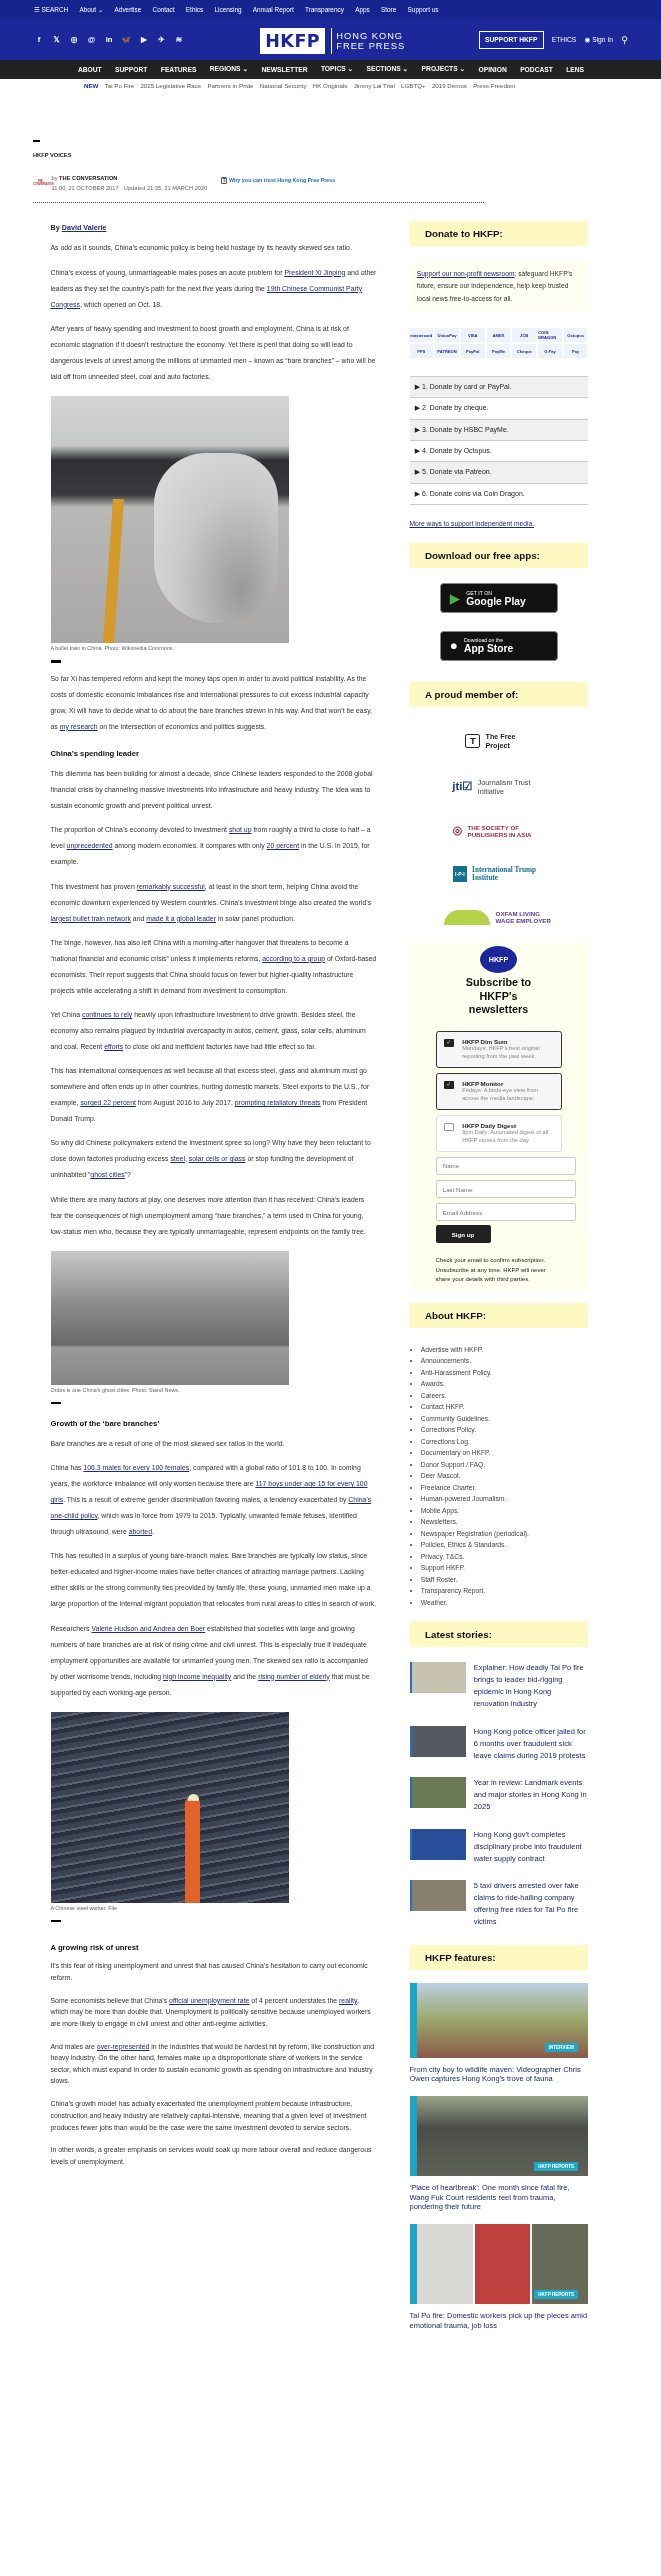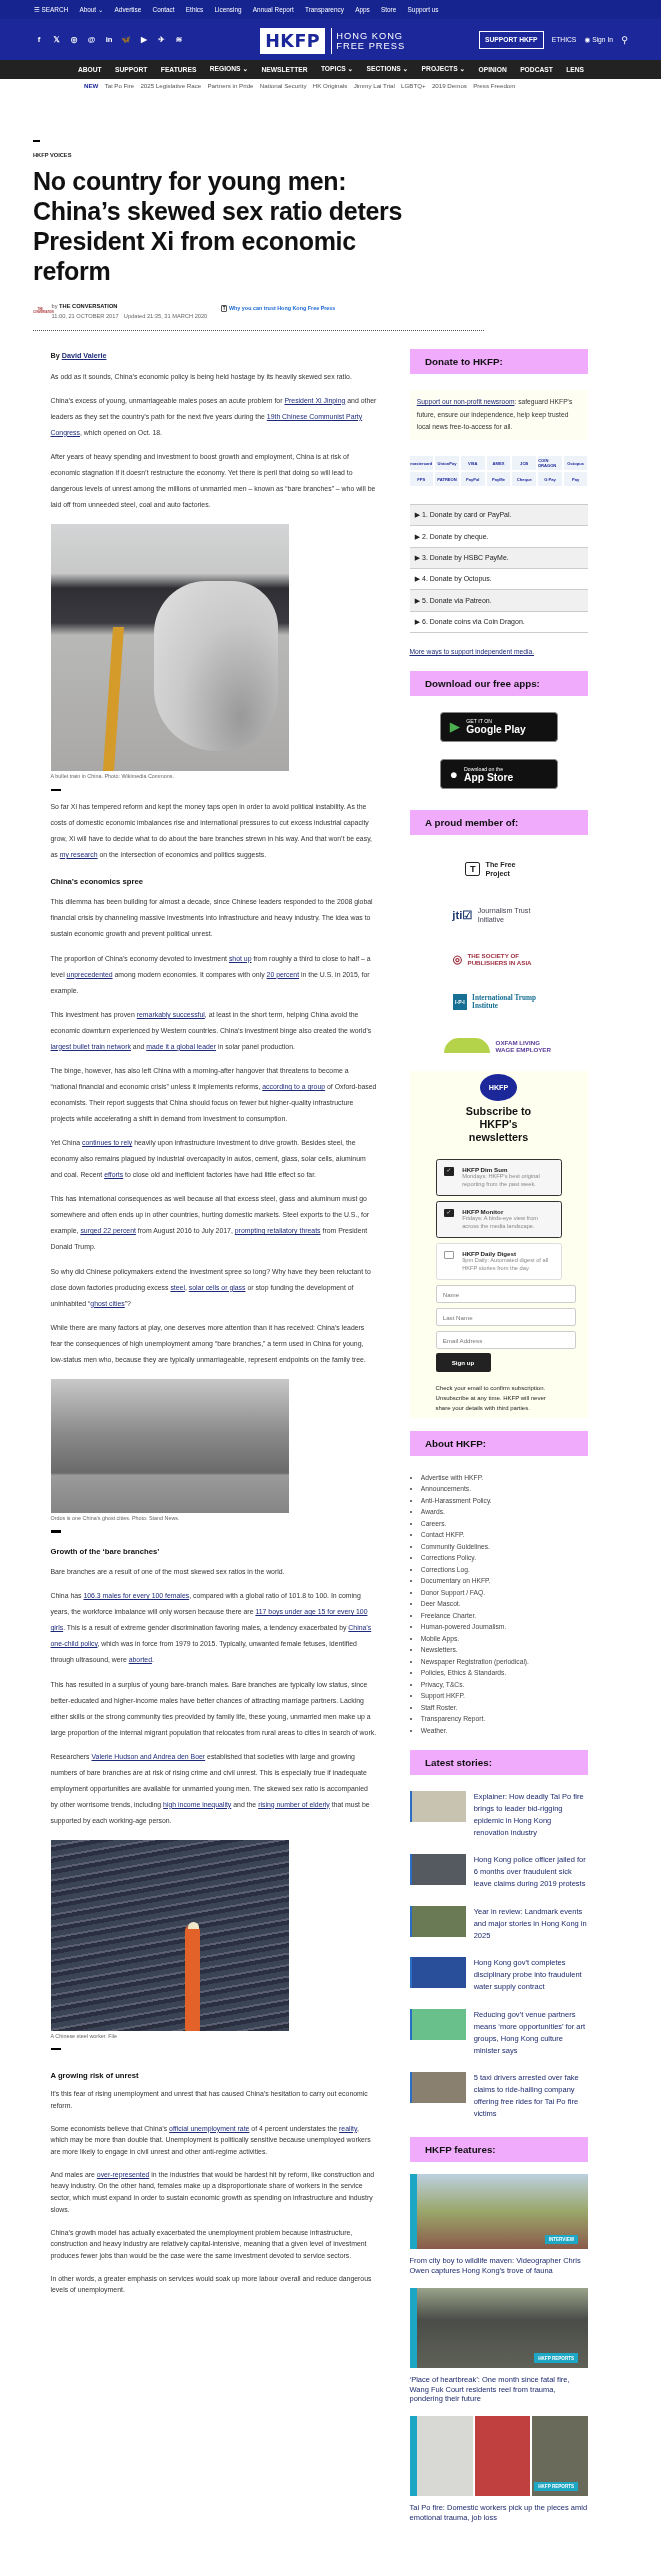--- a/index.html
+++ b/index.html
@@ -38,21 +38,21 @@
 .article h3{font-size:7.7px;font-weight:bold;color:#111;margin-top:14.4px;margin-bottom:8.2px}
 .photo{width:238px;height:247px;margin-top:11.3px;background:linear-gradient(180deg,#d3d5d6 0%,#c7c8c7 20%,#2e2e33 26%,#3a3a40 40%,#b8b8b6 45%,#a9a8a6 100%);position:relative;overflow:hidden}
 .photo .rail{position:absolute;left:57px;top:103px;width:11.3px;height:144px;background:#d49a2a;transform:skewX(-4deg)}
 .photo .train{position:absolute;left:103px;top:57px;width:124px;height:170px;background:radial-gradient(ellipse at 70% 80%,#999,#c9c9c9 50%,#e2e2e2);border-radius:52px 46px 57px 62px}
 .caption{font-size:5.4px;color:#666;margin-top:2.1px}
 .cap-bar{width:10.3px;height:2.1px;background:#000;margin-top:9.3px}
 .photo2{width:238px;height:134px;background:linear-gradient(180deg,#c9c9c9 0%,#bcbcbc 8%,#8b8b8b 40%,#6a6a6a 70%,#9a9a9a 72%,#858585 100%);margin-top:11.3px}
 .photo3{width:238px;height:191px;margin-top:11.3px;background:repeating-linear-gradient(170deg,#3b4455 0 5.2px,#5a6070 5.2px 7.2px,#2a3040 7.2px 11.3px);position:relative}
 .photo3 .worker{position:absolute;left:134px;top:85px;width:15.5px;height:106px;background:#e2622a;border-radius:6.2px 6.2px 1px 1px}
 .photo3 .helmet{position:absolute;left:137px;top:82px;width:11.3px;height:7.2px;background:#f0e6c8;border-radius:5.2px 5.2px 0 0}
-.sb-head{background:#f0abfc;padding:7.2px 15.5px;font-size:9.8px;font-weight:bold;color:#111;margin-top:8.2px}
+.sb-head{background:#fef9c3;padding:7.2px 15.5px;font-size:9.8px;font-weight:bold;color:#111;margin-top:8.2px}
 .donate-box{background:#fffef3;padding:6.2px 7.2px;font-size:6.7px;line-height:12.6px;color:#333;margin-top:15.5px}
 .pay-grid{display:grid;grid-template-columns:repeat(7,1fr);gap:2.1px;margin-top:16.5px}
 .pay-grid span{background:#eef3fa;height:14px;font-size:4.1px;font-weight:bold;display:flex;align-items:center;justify-content:center;color:#1c289a}
 .donate-list{margin-top:17.5px;border-top:0.5px solid #ccc}
 .donate-list div{padding:6.2px 5.2px;font-size:7px;color:#222;border-bottom:0.5px solid #ccc}
 .donate-list div:nth-child(odd){background:#f0f0f0}
 .more{font-size:6.7px;margin-top:15px;display:block}
 .store{width:118px;height:30px;background:#111;border-radius:3.6px;margin:15.5px auto 0;color:#fff;display:flex;align-items:center;padding-left:9.3px;gap:6.2px;border:0.5px solid #888}
 .store .ico{font-size:13.4px}
 .store .s1{font-size:5.2px}.store .s2{font-size:10.3px;font-weight:bold}
@@ -146,21 +146,20 @@
   <span>HK Originals</span>
   <span>Jimmy Lai Trial</span>
   <span>LGBTQ+</span>
   <span>2019 Demos</span>
   <span>Press Freedom</span>
 </div>
 
 <div style="padding-left:33px">
   <div class="kicker-bar"></div>
   <div class="kicker">HKFP VOICES</div>
-  <h1>No country for young men: China’s skewed sex ratio deters President Xi from economic reform</h1>
   <div style="display:flex">
     <div class="byline">
       <div class="conv-logo">THE CONVERSATION</div>
       <div>
         <div class="by1"><span>by</span> <b>THE CONVERSATION</b></div>
         <div class="dates">
           <span>11:00, 21 OCTOBER 2017</span>
           <span>Updated 21:35, 31 MARCH 2020</span>
         </div>
       </div>
@@ -179,21 +178,21 @@
     <p>As odd as it sounds, China’s economic policy is being held hostage by its heavily skewed sex ratio.</p>
     <p><span>China’s excess of young, unmarriageable males poses an acute problem for </span><a>President Xi Jinping</a><span> and other leaders as they set the country’s path for the next five years during the </span><a>19th Chinese Communist Party Congress</a><span>, which opened on Oct. 18.</span></p>
     <p>After years of heavy spending and investment to boost growth and employment, China is at risk of economic stagnation if it doesn’t restructure the economy. Yet there is peril that doing so will lead to dangerous levels of unrest among the millions of unmarried men – known as “bare branches” – who will be laid off from unneeded steel, coal and auto factories.</p>
     <div class="photo">
         <div class="rail"></div>
         <div class="train"></div>
       </div>
     <div class="caption">A bullet train in China. Photo: Wikimedia Commons.</div>
     <div class="cap-bar"></div>
     <p><span>So far Xi has tempered reform and kept the money taps open in order to avoid political instability. As the costs of domestic economic imbalances rise and international pressures to cut excess industrial capacity grow, Xi will have to decide what to do about the bare branches strewn in his way. And that won’t be easy, as </span><a>my research</a><span> on the intersection of economics and politics suggests.</span></p>
-    <h3>China’s economics spree</h3>
+    <h3>China’s spending leader</h3>
     <p>This dilemma has been building for almost a decade, since Chinese leaders responded to the 2008 global financial crisis by channeling massive investments into infrastructure and heavy industry. The idea was to sustain economic growth and prevent political unrest.</p>
     <p><span>The proportion of China’s economy devoted to investment </span><a>shot up</a><span> from roughly a third to close to half – a level </span><a>unprecedented</a><span> among modern economies. It compares with only </span><a>20 percent</a><span> in the U.S. in 2015, for example.</span></p>
     <p><span>This investment has proven </span><a>remarkably successful</a><span>, at least in the short term, helping China avoid the economic downturn experienced by Western countries. China’s investment binge also created the world’s </span><a>largest bullet train network</a><span> and </span><a>made it a global leader</a><span> in solar panel production.</span></p>
     <p><span>The binge, however, has also left China with a morning-after hangover that threatens to become a “national financial and economic crisis” unless it implements reforms, </span><a>according to a group</a><span> of Oxford-based economists. Their report suggests that China should focus on fewer but higher-quality infrastructure projects while accelerating a shift in demand from investment to consumption.</span></p>
     <p><span>Yet China </span><a>continues to rely</a><span> heavily upon infrastructure investment to drive growth. Besides steel, the economy also remains plagued by industrial overcapacity in autos, cement, glass, solar cells, aluminum and coal. Recent </span><a>efforts</a><span> to close old and inefficient factories have had little effect so far.</span></p>
     <p><span>This has international consequences as well because all that excess steel, glass and aluminum must go somewhere and often ends up in other countries, hurting domestic markets. Steel exports to the U.S., for example, </span><a>surged 22 percent</a><span> from August 2016 to July 2017, </span><a>prompting retaliatory threats</a><span> from President Donald Trump.</span></p>
     <p><span>So why did Chinese policymakers extend the investment spree so long? Why have they been reluctant to close down factories producing excess </span><a>steel</a><span>, </span><a>solar cells or glass</a><span> or stop funding the development of uninhabited “</span><a>ghost cities</a><span>”?</span></p>
     <p>While there are many factors at play, one deserves more attention than it has received: China’s leaders fear the consequences of high unemployment among “bare branches,” a term used in China for young, low-status men who, because they are typically unmarriageable, represent endpoints on the family tree.</p>
     <div class="photo2"></div>
     <div class="caption">Ordos is one China’s ghost cities. Photo: Stand News.</div>
@@ -354,24 +353,20 @@
         </div>
       <div class="story">
           <div class="thumb" style="background:#6a7a55"></div>
           <a>Year in review: Landmark events and major stories in Hong Kong in 2025</a>
         </div>
       <div class="story">
           <div class="thumb" style="background:#2a4f9a"></div>
           <a>Hong Kong gov’t completes disciplinary probe into fraudulent water supply contract</a>
         </div>
       <div class="story">
-          <div class="thumb" style="background:#6ac08a"></div>
-          <a>Reducing gov’t venue partners means ‘more opportunities’ for art groups, Hong Kong culture minister says</a>
-        </div>
-      <div class="story">
           <div class="thumb" style="background:#8a8070"></div>
           <a>5 taxi drivers arrested over fake claims to ride-hailing company offering free rides for Tai Po fire victims</a>
         </div>
     </div>
 
     <div class="sb-head" style="margin-top:16.5px">HKFP features:</div>
     <div class="feat-img" style="background:linear-gradient(180deg,#bcd0e0,#9aa66a 50%,#8a5a4a)">
         <span class="feat-tag">INTERVIEW</span>
       </div>
     <a class="feat-title">From city boy to wildlife maven: Videographer Chris Owen captures Hong Kong’s trove of fauna</a>

